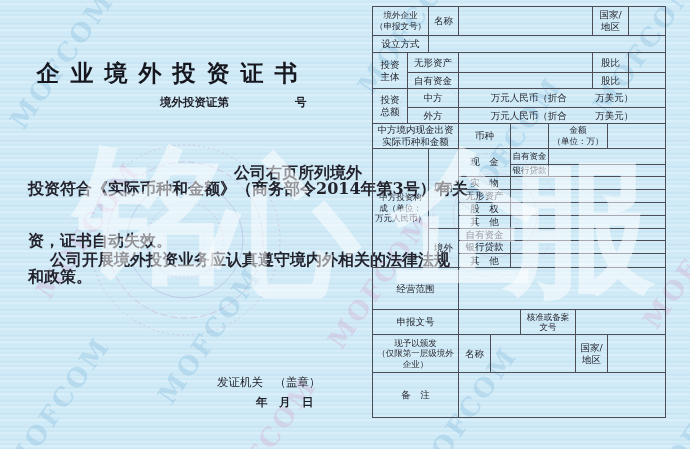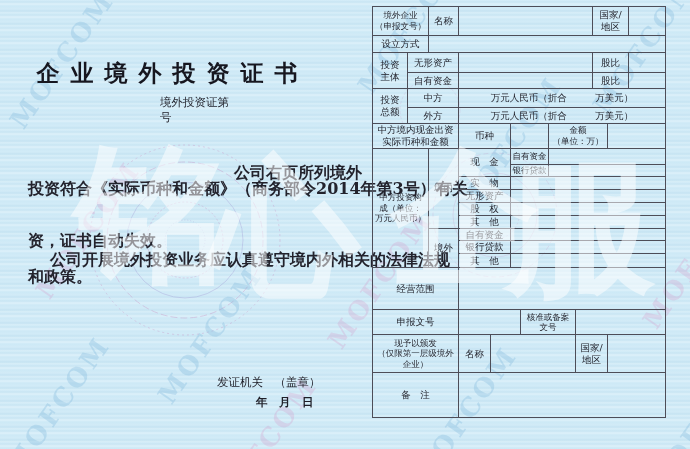--- a/index.html
+++ b/index.html
@@ -27,21 +27,21 @@
   }
   .mofcom.pink{color:rgba(214,140,192,.24);}
   
   .title{
     position:absolute;left:25px;top:58px;width:295px;
     text-align:center;font-size:23px;font-weight:700;
     letter-spacing:11px;color:#16161f;white-space:nowrap;
   }
   .subtitle{
     position:absolute;left:160px;top:95px;
-    font-size:11.5px;font-weight:400;display:flex;align-items:flex-start;flex-direction:column;
+    font-size:11.5px;font-weight:700;display:flex;align-items:flex-start;
   }
   .subtitle .gap{display:inline-block;width:66px;}
   .bodyline{
     position:absolute;
     font-size:16px;font-weight:600;color:#23232d;
     white-space:nowrap;letter-spacing:0px;
   }
   .issuer{position:absolute;left:217px;top:375px;font-size:11.5px;font-weight:400;white-space:nowrap;}
   .dateline{position:absolute;left:256px;top:395px;font-size:11.5px;font-weight:600;white-space:nowrap;}
   

